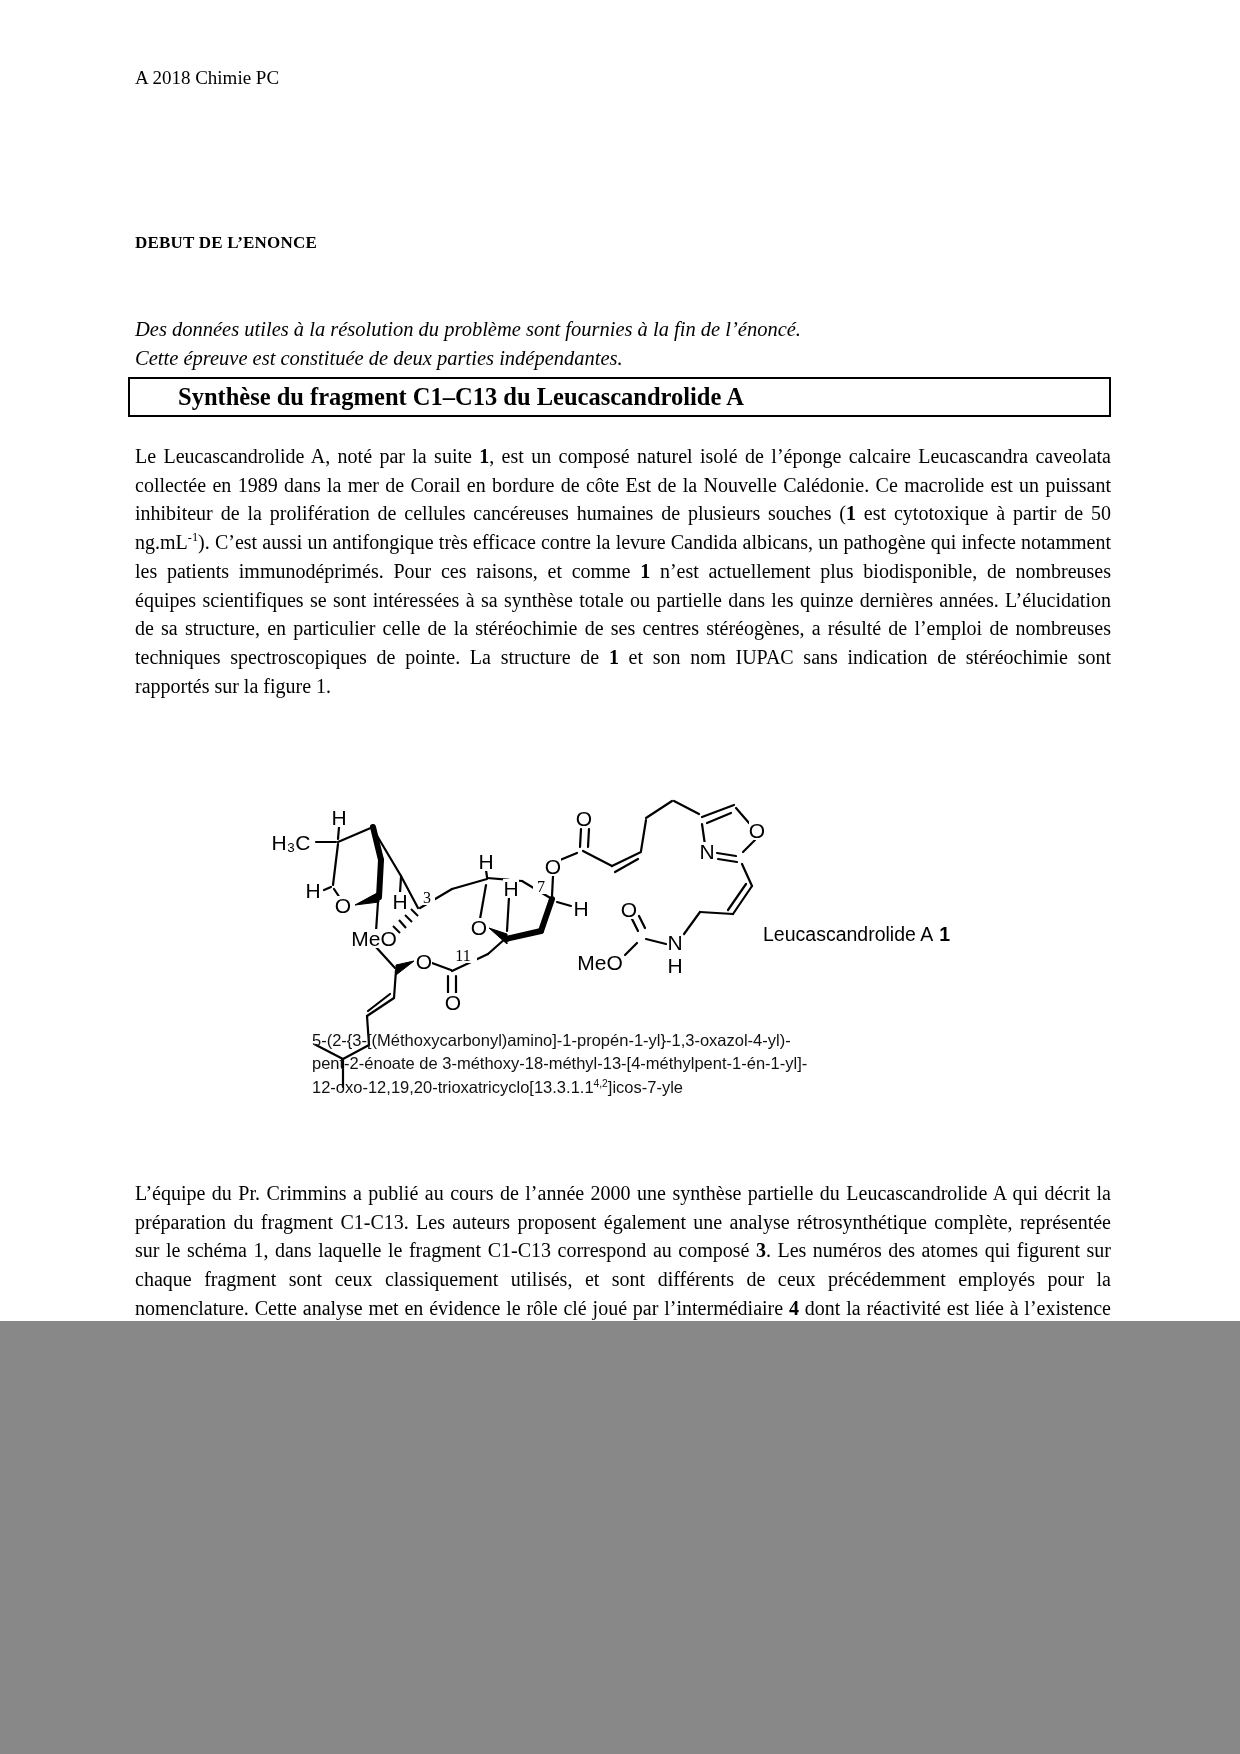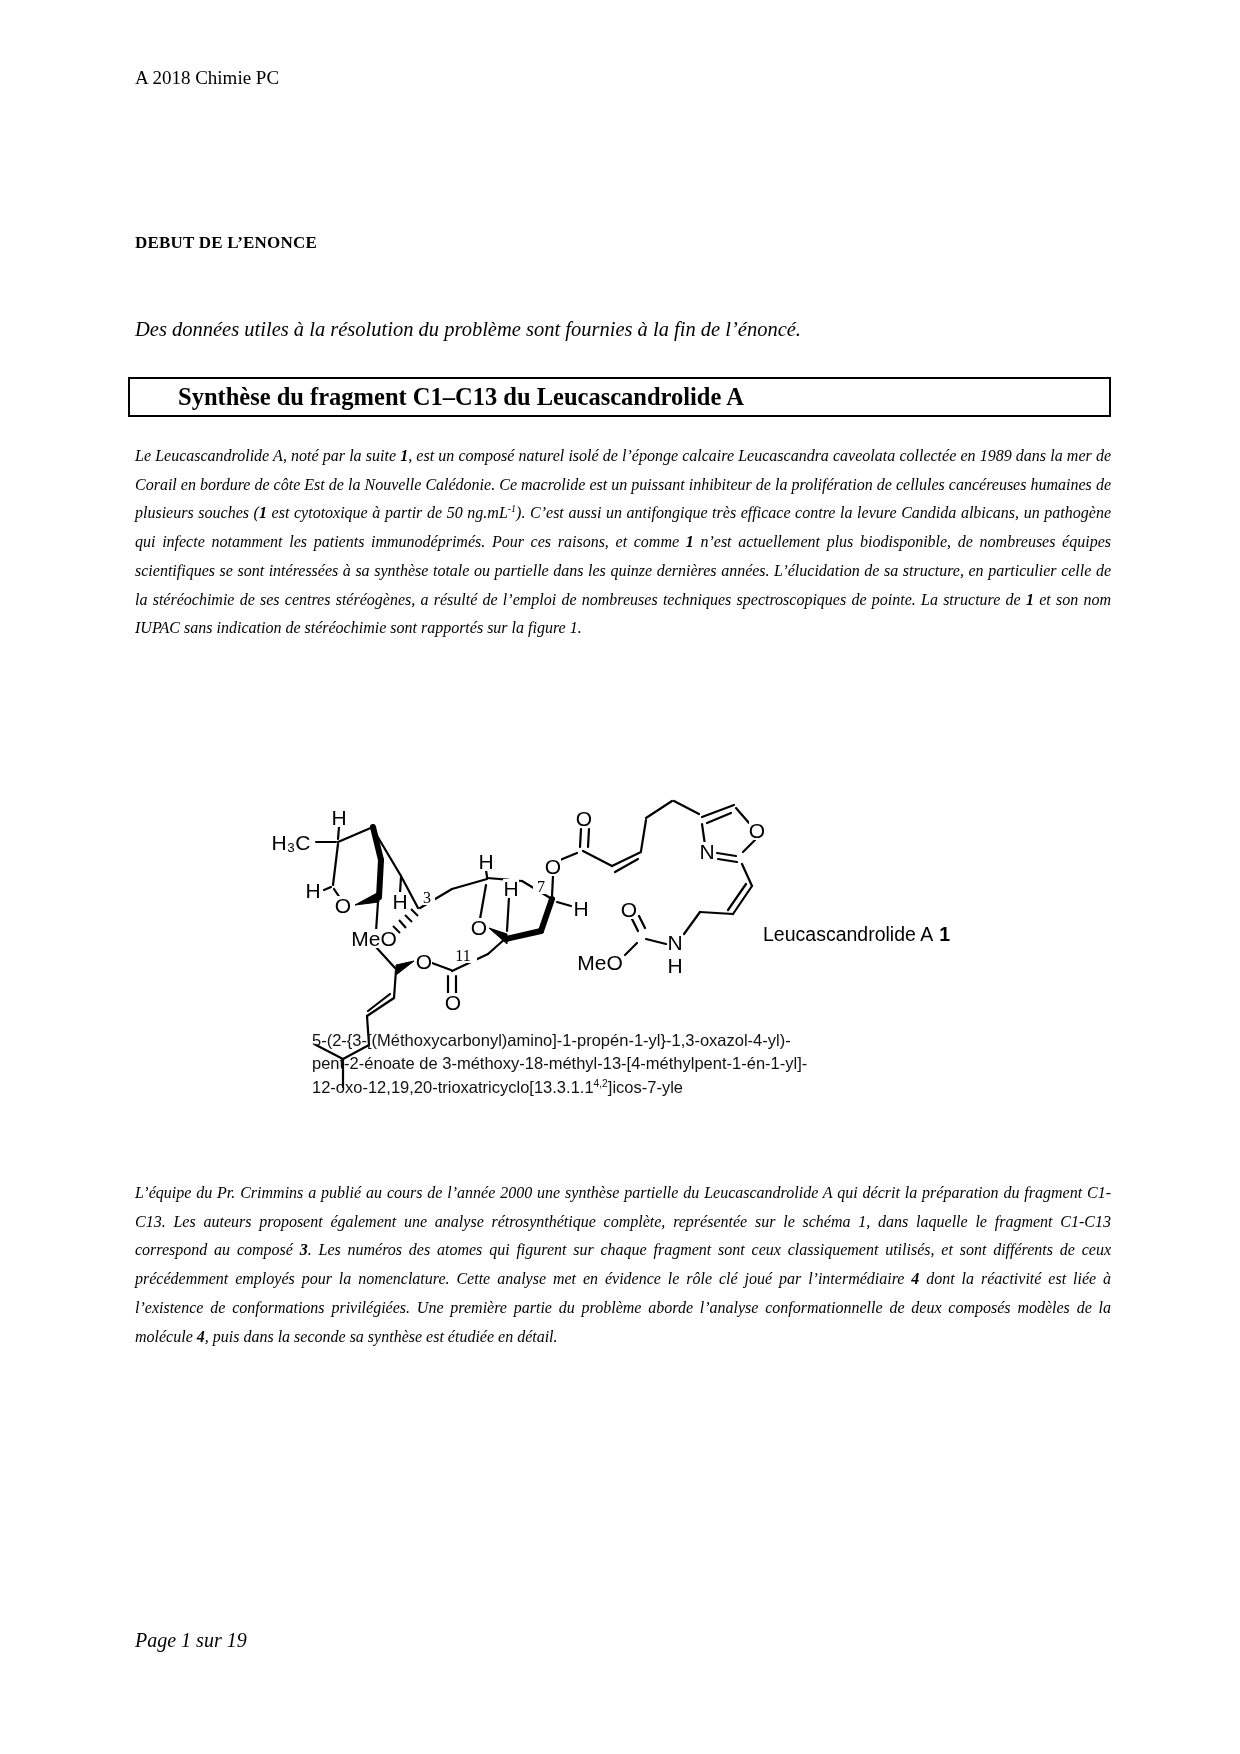--- a/index.html
+++ b/index.html
@@ -1,39 +1,39 @@
 <!DOCTYPE html>
 <html><head>
 <meta charset="utf-8">
 <style>
   html,body{margin:0;padding:0;background:#888;}
   .page{
     position:relative;
-    width:1240px;height:1754px;
+    width:1240px;height:1321px;
     margin:0 auto;
     background:#ffffff;
     color:#000;
     font-family:"Liberation Serif", serif;
     overflow:hidden;
   }
   .abs{position:absolute;}
   .header-text{left:135px;top:67px;font-size:19px;}
   .section-heading{left:135px;top:233px;font-size:17px;font-weight:bold;letter-spacing:.2px;}
   .intro{left:135px;top:287px;width:976px;font-style:italic;font-size:20.5px;line-height:28.7px;margin-top:28px;}
   .title-box{
     left:128px;top:377px;width:983px;height:40px;
     border:2px solid #000;box-sizing:border-box;
   }
   .title-box .t{
     display:block;padding-left:9px;
     font-size:24.5px;font-weight:bold;line-height:36px;margin-left:39px;
   }
   .body-par{
     left:135px;width:976px;
-    font-style:italic;font-size:16px;line-height:28.7px;
+    font-size:20px;line-height:28.7px;
     text-align:justify;text-align-last:left;
   }
   .p1{top:442px;}
   .p2{top:1179px;}
   sup{font-size:0.62em;line-height:0;}
   .molsvg{left:0;top:0;z-index:1;}
   .mol-label{
     left:763px;top:923px;z-index:2;
     font-family:"Liberation Sans", sans-serif;font-size:19.5px;
   }
@@ -58,20 +58,21 @@
 <body>
 
 <div class="page">
 
   <div class="abs header-text">A 2018 Chimie PC</div>
 
   <div class="abs section-heading">DEBUT DE L’ENONCE</div>
 
   <div class="abs intro">
     <div>Des données utiles à la résolution du problème sont fournies à la fin de l’énoncé.</div>
+    <div>Cette épreuve est constituée de deux parties indépendantes.</div>
   </div>
 
   <div class="abs title-box">
     <span class="t">Synthèse du fragment C1–C13 du Leucascandrolide A</span>
   </div>
 
   <div class="abs body-par p1"><span>Le Leucascandrolide A, noté par la suite </span><span style="font-weight: bold;">1</span><span>, est un composé naturel isolé de l’éponge calcaire Leucascandra caveolata collectée en 1989 dans la mer de Corail en bordure de côte Est de la Nouvelle Calédonie. Ce macrolide est un puissant inhibiteur de la prolifération de cellules cancéreuses humaines de plusieurs souches (</span><span style="font-weight: bold;">1</span><span> est cytotoxique à partir de 50 ng.mL</span><sup>-1</sup><span>). C’est aussi un antifongique très efficace contre la levure Candida albicans, un pathogène qui infecte notamment les patients immunodéprimés. Pour ces raisons, et comme </span><span style="font-weight: bold;">1</span><span> n’est actuellement plus biodisponible, de nombreuses équipes scientifiques se sont intéressées à sa synthèse totale ou partielle dans les quinze dernières années. L’élucidation de sa structure, en particulier celle de la stéréochimie de ses centres stéréogènes, a résulté de l’emploi de nombreuses techniques spectroscopiques de pointe. La structure de </span><span style="font-weight: bold;">1</span><span> et son nom IUPAC sans indication de stéréochimie sont rapportés sur la figure 1.</span></div>
 
   <svg class="abs molsvg" id="mol" width="1240" height="1754" viewBox="0 0 1240 1754">
       <line x1="316" y1="842" x2="336" y2="842" class="bond"></line>

